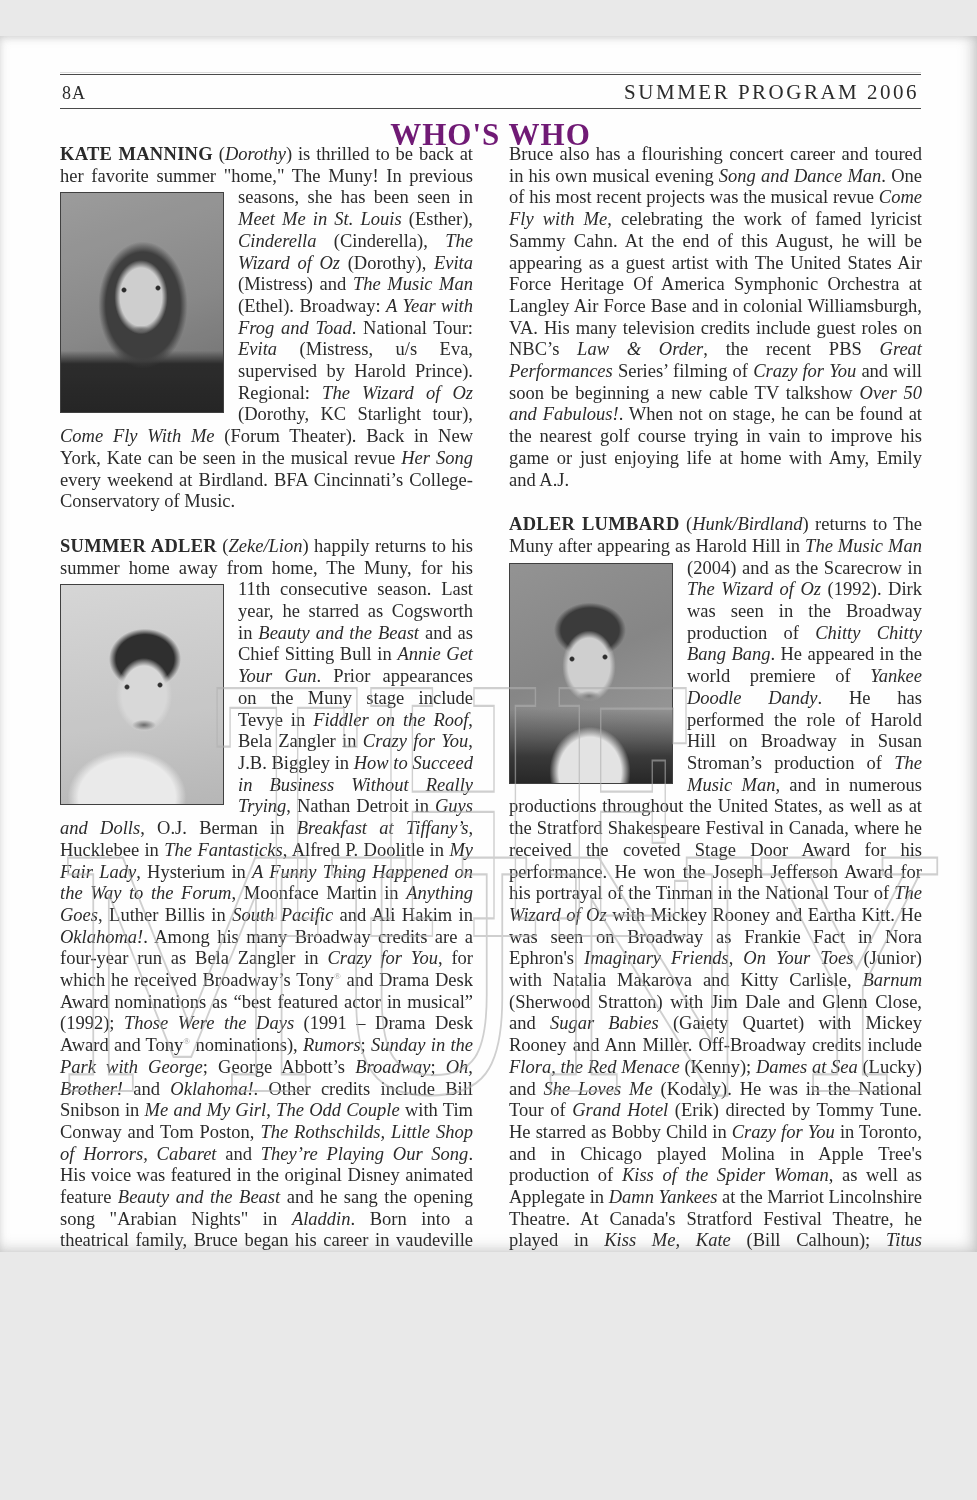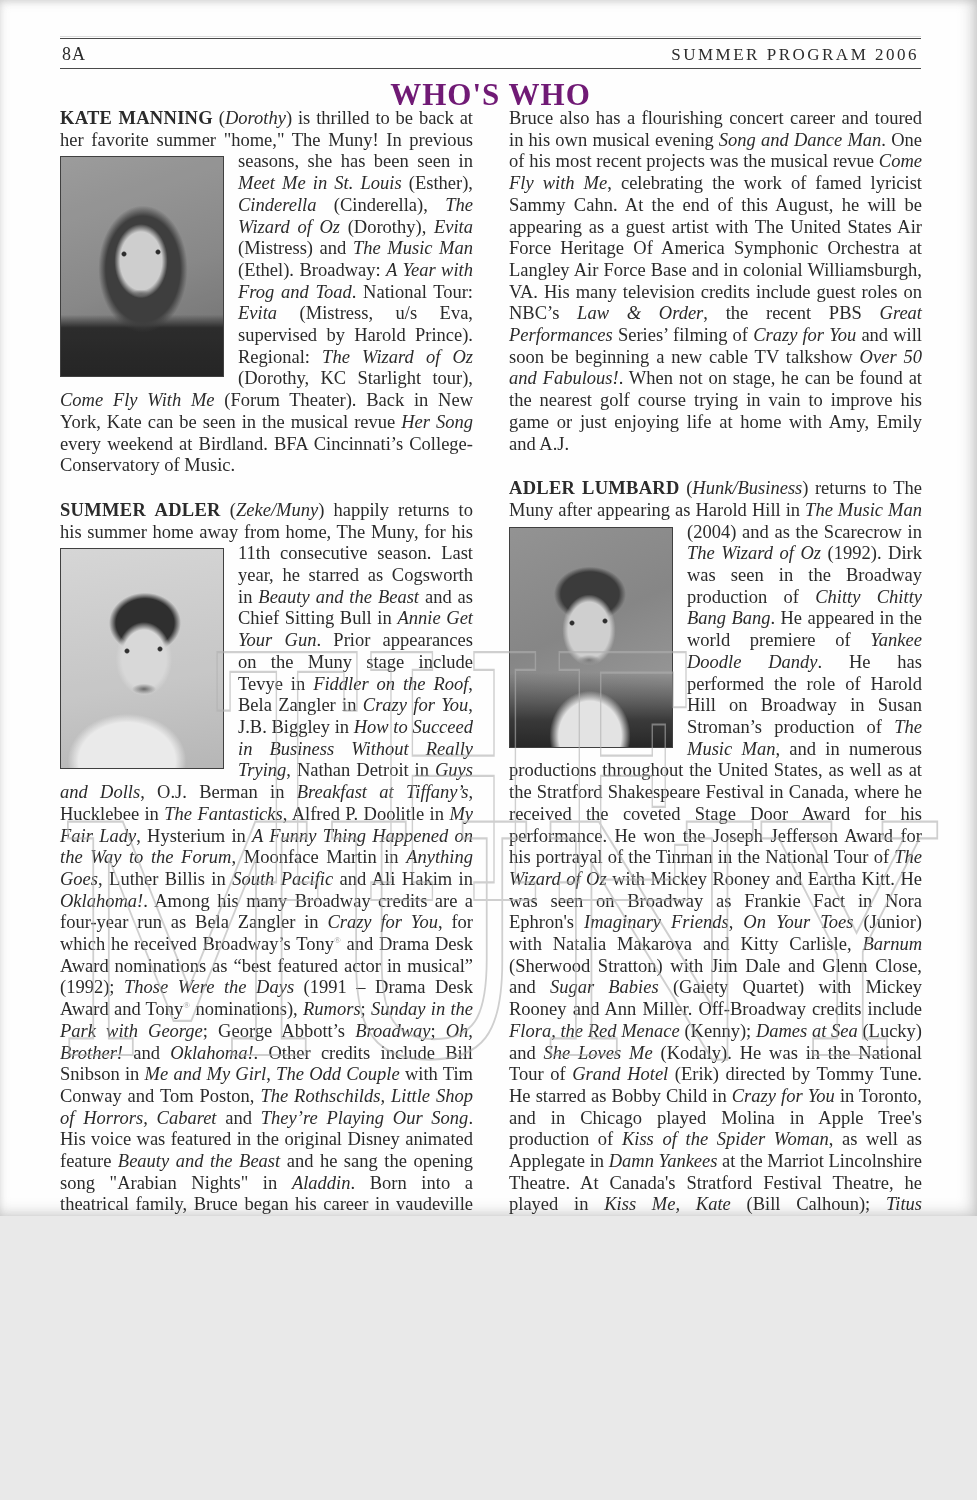--- a/index.html
+++ b/index.html
@@ -4,28 +4,29 @@
 <style>
   html,body{margin:0;padding:0;background:#e9e9e9;}
   .page{
     position:relative;
     width:977px;height:1216px;
     background:#fefefe;
     overflow:hidden;
     font-family:"Liberation Serif","DejaVu Serif",serif;
     color:#2b2b2b;
     box-shadow:inset -5px -3px 14px rgba(120,120,120,.35), inset 0 2px 6px rgba(150,150,150,.25);
+    margin-top:36px;
   }
   
   .header{position:absolute;left:60px;right:56px;top:38px;}
   .rule{height:1px;background:#4a4a4a;}
   .rule.top{margin-bottom:3px;box-shadow:0 -2px 0 rgba(120,120,120,.25);}
   .hrow{display:flex;justify-content:space-between;align-items:baseline;padding:2px 2px 3px 2px;}
   .pagenum{font-size:18px;letter-spacing:1px;}
-  .issue{font-size:17px;letter-spacing:2.5px;}
+  .issue{font-size:21px;letter-spacing:2.5px;}
   .section-title{
     text-align:center;font-weight:bold;font-size:31px;letter-spacing:1px;
     margin-top:8px;color:#701a75;
   }
   
   .columns{
     position:absolute;left:60px;top:108px;width:862px;
     display:flex;gap:36px;
   }
   .col{width:417px;}
@@ -109,33 +110,33 @@
   <div class="columns">
 
     <div class="col">
       <p class="bio">
         <span><strong>KATE MANNING</strong> (<em>Dorothy</em>) is thrilled to be back at her favorite summer "home," The Muny!</span>
         <span class="photo ph-kate"></span>
         <span>In previous seasons, she has been seen in <em>Meet Me in St. Louis</em> (Esther), <em>Cinderella</em> (Cinderella), <em>The Wizard of Oz</em> (Dorothy), <em>Evita</em> (Mistress) and <em>The Music Man</em> (Ethel). Broadway: <em>A Year with Frog and Toad</em>. National Tour: <em>Evita</em> (Mistress, u/s Eva, supervised by Harold Prince). Regional: <em>The Wizard of Oz</em> (Dorothy, KC Starlight tour), <em>Come Fly With Me</em> (Forum Theater). Back in New York, Kate can be seen in the musical revue <em>Her Song</em> every weekend at Birdland. BFA Cincinnati’s College-Conservatory of Music.</span>
       </p>
 
       <p class="bio">
-        <span><strong>SUMMER ADLER</strong> (<em>Zeke/Muny</em>) happily returns to his summer home away from home, The Muny,</span>
+        <span><strong>SUMMER ADLER</strong> (<em>Zeke/Lion</em>) happily returns to his summer home away from home, The Muny,</span>
         <span class="photo ph-bruce"></span>
         <span>for his 11th consecutive season. Last year, he starred as Cogsworth in <em>Beauty and the Beast</em> and as Chief Sitting Bull in <em>Annie Get Your Gun</em>. Prior appearances on the Muny stage include Tevye in <em>Fiddler on the Roof</em>, Bela Zangler in <em>Crazy for You</em>, J.B. Biggley in <em>How to Succeed in Business Without Really Trying</em>, Nathan Detroit in <em>Guys and Dolls</em>, O.J. Berman in <em>Breakfast at Tiffany’s</em>, Hucklebee in <em>The Fantasticks</em>, Alfred P. Doolitle in <em>My Fair Lady</em>, Hysterium in <em>A Funny Thing Happened on the Way to the Forum</em>, Moonface Martin in <em>Anything Goes</em>, Luther Billis in <em>South Pacific</em> and Ali Hakim in <em>Oklahoma!</em>. Among his many Broadway credits are a four-year run as Bela Zangler in <em>Crazy for You</em>, for which he received Broadway’s Tony<sup>®</sup> and Drama Desk Award nominations as “best featured actor in musical” (1992); <em>Those Were the Days</em> (1991 – Drama Desk Award and Tony<sup>®</sup> nominations), <em>Rumors</em>; <em>Sunday in the Park with George</em>; George Abbott’s <em>Broadway</em>; <em>Oh, Brother!</em> and <em>Oklahoma!</em>. Other credits include Bill Snibson in <em>Me and My Girl</em>, <em>The Odd Couple</em> with Tim Conway and Tom Poston, <em>The Rothschilds, Little Shop of Horrors, Cabaret</em> and <em>They’re Playing Our Song</em>. His voice was featured in the original Disney animated feature <em>Beauty and the Beast</em> and he sang the opening song "Arabian Nights" in <em>Aladdin</em>. Born into a theatrical family, Bruce began his career in vaudeville at the age of three, alongside his parents Henrietta Jacobson and Julius Adler. As a child, he toured Europe and is proud to have performed at the fabled London Palladium.</span>
       </p>
     </div>
 
     <div class="col">
       <p class="bio">
         <span>Bruce also has a flourishing concert career and toured in his own musical evening <em>Song and Dance Man</em>. One of his most recent projects was the musical revue <em>Come Fly with Me</em>, celebrating the work of famed lyricist Sammy Cahn. At the end of this August, he will be appearing as a guest artist with The United States Air Force Heritage Of America Symphonic Orchestra at Langley Air Force Base and in colonial Williamsburgh, VA. His many television credits include guest roles on NBC’s <em>Law &amp; Order</em>, the recent PBS <em>Great Performances</em> Series’ filming of <em>Crazy for You</em> and will soon be beginning a new cable TV talkshow <em>Over 50 and Fabulous!</em>. When not on stage, he can be found at the nearest golf course trying in vain to improve his game or just enjoying life at home with Amy, Emily and A.J.</span>
       </p>
 
       <p class="bio">
-        <span><strong>ADLER LUMBARD</strong> (<em>Hunk/Business</em>) returns to The Muny after appearing as Harold Hill in</span>
+        <span><strong>ADLER LUMBARD</strong> (<em>Hunk/Birdland</em>) returns to The Muny after appearing as Harold Hill in</span>
         <span class="photo ph-dirk"></span>
         <span><em>The Music Man</em> (2004) and as the Scarecrow in <em>The Wizard of Oz</em> (1992). Dirk was seen in the Broadway production of <em>Chitty Chitty Bang Bang</em>. He appeared in the world premiere of <em>Yankee Doodle Dandy</em>. He has performed the role of Harold Hill on Broadway in Susan Stroman’s production of <em>The Music Man</em>, and in numerous productions throughout the United States, as well as at the Stratford Shakespeare Festival in Canada, where he received the coveted Stage Door Award for his performance. He won the Joseph Jefferson Award for his portrayal of the Tinman in the National Tour of <em>The Wizard of Oz</em> with Mickey Rooney and Eartha Kitt. He was seen on Broadway as Frankie Fact in Nora Ephron's <em>Imaginary Friends</em>, <em>On Your Toes</em> (Junior) with Natalia Makarova and Kitty Carlisle, <em>Barnum</em> (Sherwood Stratton) with Jim Dale and Glenn Close, and <em>Sugar Babies</em> (Gaiety Quartet) with Mickey Rooney and Ann Miller. Off-Broadway credits include <em>Flora, the Red Menace</em> (Kenny); <em>Dames at Sea</em> (Lucky) and <em>She Loves Me</em> (Kodaly). He was in the National Tour of <em>Grand Hotel</em> (Erik) directed by Tommy Tune. He starred as Bobby Child in <em>Crazy for You</em> in Toronto, and in Chicago played Molina in Apple Tree's production of <em>Kiss of the Spider Woman</em>, as well as Applegate in <em>Damn Yankees</em> at the Marriot Lincolnshire Theatre. At Canada's Stratford Festival Theatre, he played in <em>Kiss Me, Kate</em> (Bill Calhoun); <em>Titus Andronicus</em> (Alarbus/Messenger) and <em>Comedy of Errors</em> (Balthazar). He is a recipient of The Stratford Festival's Tyrone Guthrie Award. Television credits: <em>Deadline</em> (NBC), <em>Home Improvement</em> (ABC), <em>Alice in Wonderland</em> (PBS) and <em>Hometown</em> (CBS).</span>
       </p>
     </div>
 
   </div>
 
   <svg class="watermark" viewBox="0 0 977 1500" xmlns="http://www.w3.org/2000/svg" aria-hidden="true">
     <text x="215" y="900" font-size="340" textLength="490" lengthAdjust="spacingAndGlyphs">THE</text>
     <text x="55" y="1055" font-size="320" textLength="880" lengthAdjust="spacingAndGlyphs">MUNY</text>

